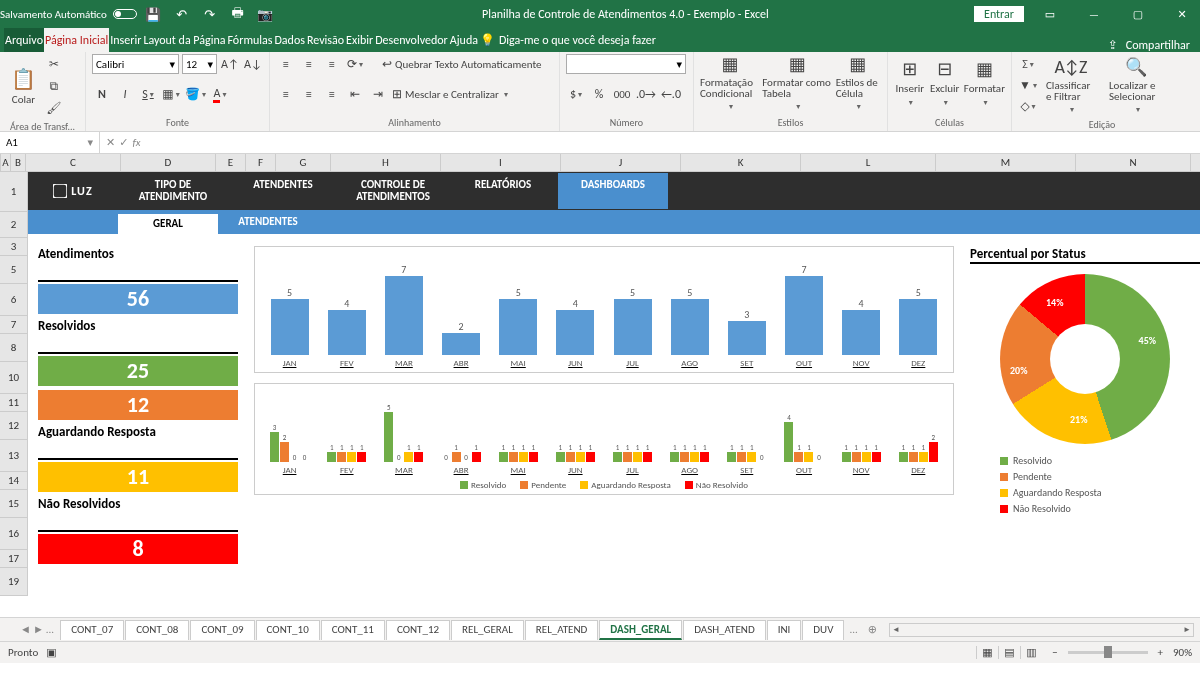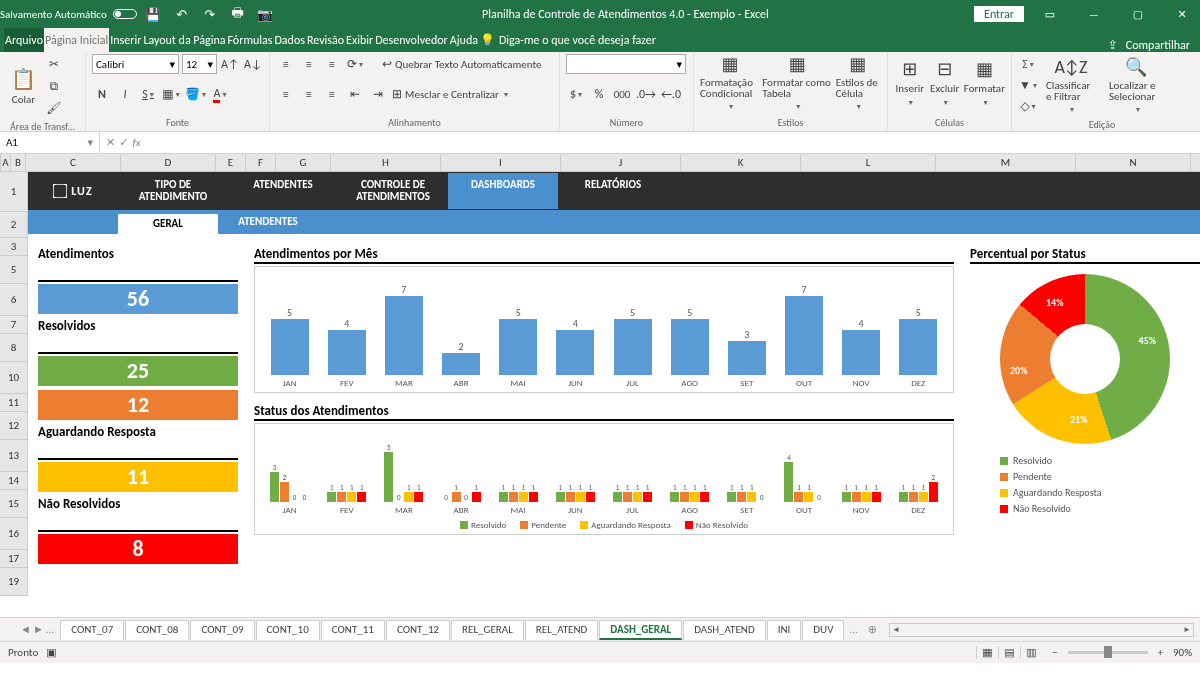--- a/index.html
+++ b/index.html
@@ -12,21 +12,21 @@
 .titlebar .switch { width: 24px; height: 10px; border: 1px solid #fff; border-radius: 5px; position: relative; }
 .titlebar .switch::after { content: ''; position: absolute; width: 6px; height: 6px; background: #fff; border-radius: 50%; left: 1px; top: 1px; }
 .titlebar .center { flex: 1; text-align: center; font-size: 12px; }
 .titlebar .right { display: flex; gap: 8px; align-items: center; }
 .titlebar .entrar { background: #fff; color: #217346; padding: 1px 10px; font-size: 12px; }
 .winbtn { width: 36px; height: 28px; display: flex; align-items: center; justify-content: center; font-size: 11px; }
 
 
 .ribbon-tabs { background: #217346; height: 24px; display: flex; align-items: flex-end; color: #fff; padding-left: 4px; }
 .ribbon-tab { padding: 5px 1px; font-size: 12px; cursor: pointer; }
-.ribbon-tab.active { background: #f3f2f1; color: #737373; }
+.ribbon-tab.active { background: #f3f2f1; color: #b91c1c; }
 .ribbon-tab.file { background: #185c37; }
 .ribbon-right { margin-left: auto; display: flex; align-items: center; gap: 8px; padding-right: 10px; font-size: 12px; }
 .share-ico { font-size: 12px; }
 
 
 .ribbon { background: #f3f2f1; height: 80px; border-bottom: 1px solid #d4d4d4; display: flex; }
 .ribbon-group { border-right: 1px solid #e1e1e1; padding: 2px 6px; display: flex; flex-direction: column; justify-content: space-between; }
 .ribbon-group-label { text-align: center; font-size: 10px; color: #666; margin-top: 2px; }
 .ribbon-row { display: flex; align-items: center; gap: 3px; }
 .rbn-btn { min-width: 20px; height: 20px; display: flex; align-items: center; justify-content: center; color: #444; font-size: 12px; border: 1px solid transparent; }
@@ -72,21 +72,21 @@
 .yellow { background: #ffc000; }
 .red { background: #ff0000; }
 
 .charts-col { width: 700px; }
 .chart-title { font-size: 13px; font-weight: bold; color: #000; margin-bottom: 2px; border-bottom: 2px solid #000; padding-bottom: 1px; }
 .chart-box { border: 1px solid #ccc; padding: 8px 6px 4px 6px; margin-bottom: 10px; }
 .bars { display: flex; align-items: flex-end; height: 100px; justify-content: space-around; }
 .bar-wrap { display: flex; flex-direction: column; align-items: center; width: 50px; }
 .bar-lbl { font-size: 10px; color: #555; }
 .bar { width: 38px; background: #5b9bd5; }
-.cat-row { display: flex; justify-content: space-around; margin-top: 2px; }
+.cat-row { display: flex; justify-content: space-around; margin-top: 2px; text-decoration: underline; }
 .cat { width: 50px; text-align: center; font-size: 9px; color: #555; }
 
 .grouped-bars { display: flex; align-items: flex-end; height: 70px; justify-content: space-around; }
 .grp { display: flex; align-items: flex-end; gap: 1px; width: 50px; justify-content: center; position: relative; }
 .grp .gb { width: 9px; }
 .legend { display: flex; justify-content: center; gap: 14px; margin-top: 4px; font-size: 9px; color: #555; }
 .legend span { display: flex; align-items: center; gap: 3px; }
 .lg-sq { width: 8px; height: 8px; }
 
 .pie-col { width: 230px; }
@@ -353,22 +353,22 @@
       <div class="luz-logo">
         <svg width="14" height="14" viewBox="0 0 14 14">
             <rect x="0" y="0" width="14" height="14" fill="none" stroke="#fff" stroke-width="1.5" rx="3"></rect>
           </svg>
         <span>LUZ</span>
       </div>
       <div id="nav-items" style="display:flex">
           <div class="nav-item">TIPO DE ATENDIMENTO</div>
           <div class="nav-item">ATENDENTES</div>
           <div class="nav-item">CONTROLE DE ATENDIMENTOS</div>
+          <div class="nav-item">RELATÓRIOS</div>
           <div class="nav-item active">DASHBOARDS</div>
-          <div class="nav-item">RELATÓRIOS</div>
         </div>
     </div>
     <div class="sub-nav">
       <div class="spacer"></div>
       <div class="sub-tab active">GERAL</div>
       <div class="sub-tab">ATENDENTES</div>
     </div>
 
     <div class="dashboard">
 
@@ -378,21 +378,20 @@
           <div class="kpi-label">Resolvidos</div>
           <div class="kpi-val green">25</div>
           <div class="kpi-val orange">12</div>
           <div class="kpi-label">Aguardando Resposta</div>
           <div class="kpi-val yellow">11</div>
           <div class="kpi-label">Não Resolvidos</div>
           <div class="kpi-val red">8</div>
         </div>
 
       <div class="charts-col">
-        <div class="chart-title">Atendimentos por Mês</div>
         <div class="chart-box">
           <div class="bars" id="chart1-bars">
               <div class="bar-wrap">
                 <div class="bar-lbl">5</div>
                 <div class="bar" style="height: 56.25px;"></div>
               </div>
               <div class="bar-wrap">
                 <div class="bar-lbl">4</div>
                 <div class="bar" style="height: 45px;"></div>
               </div>
@@ -446,21 +445,20 @@
               <div class="cat">JUN</div>
               <div class="cat">JUL</div>
               <div class="cat">AGO</div>
               <div class="cat">SET</div>
               <div class="cat">OUT</div>
               <div class="cat">NOV</div>
               <div class="cat">DEZ</div>
             </div>
         </div>
 
-        <div class="chart-title">Status dos Atendimentos</div>
         <div class="chart-box">
           <div class="grouped-bars" id="chart2-bars">
               <div class="grp">
                 <div style="display: flex; flex-direction: column; align-items: center;">
                   <div style="font-size: 7px; color: rgb(85, 85, 85); text-align: center;">3</div>
                   <div class="gb" style="background: rgb(112, 173, 71); height: 30px;"></div>
                 </div>
                 <div style="display: flex; flex-direction: column; align-items: center;">
                   <div style="font-size: 7px; color: rgb(85, 85, 85); text-align: center;">2</div>
                   <div class="gb" style="background: rgb(237, 125, 49); height: 20px;"></div>

